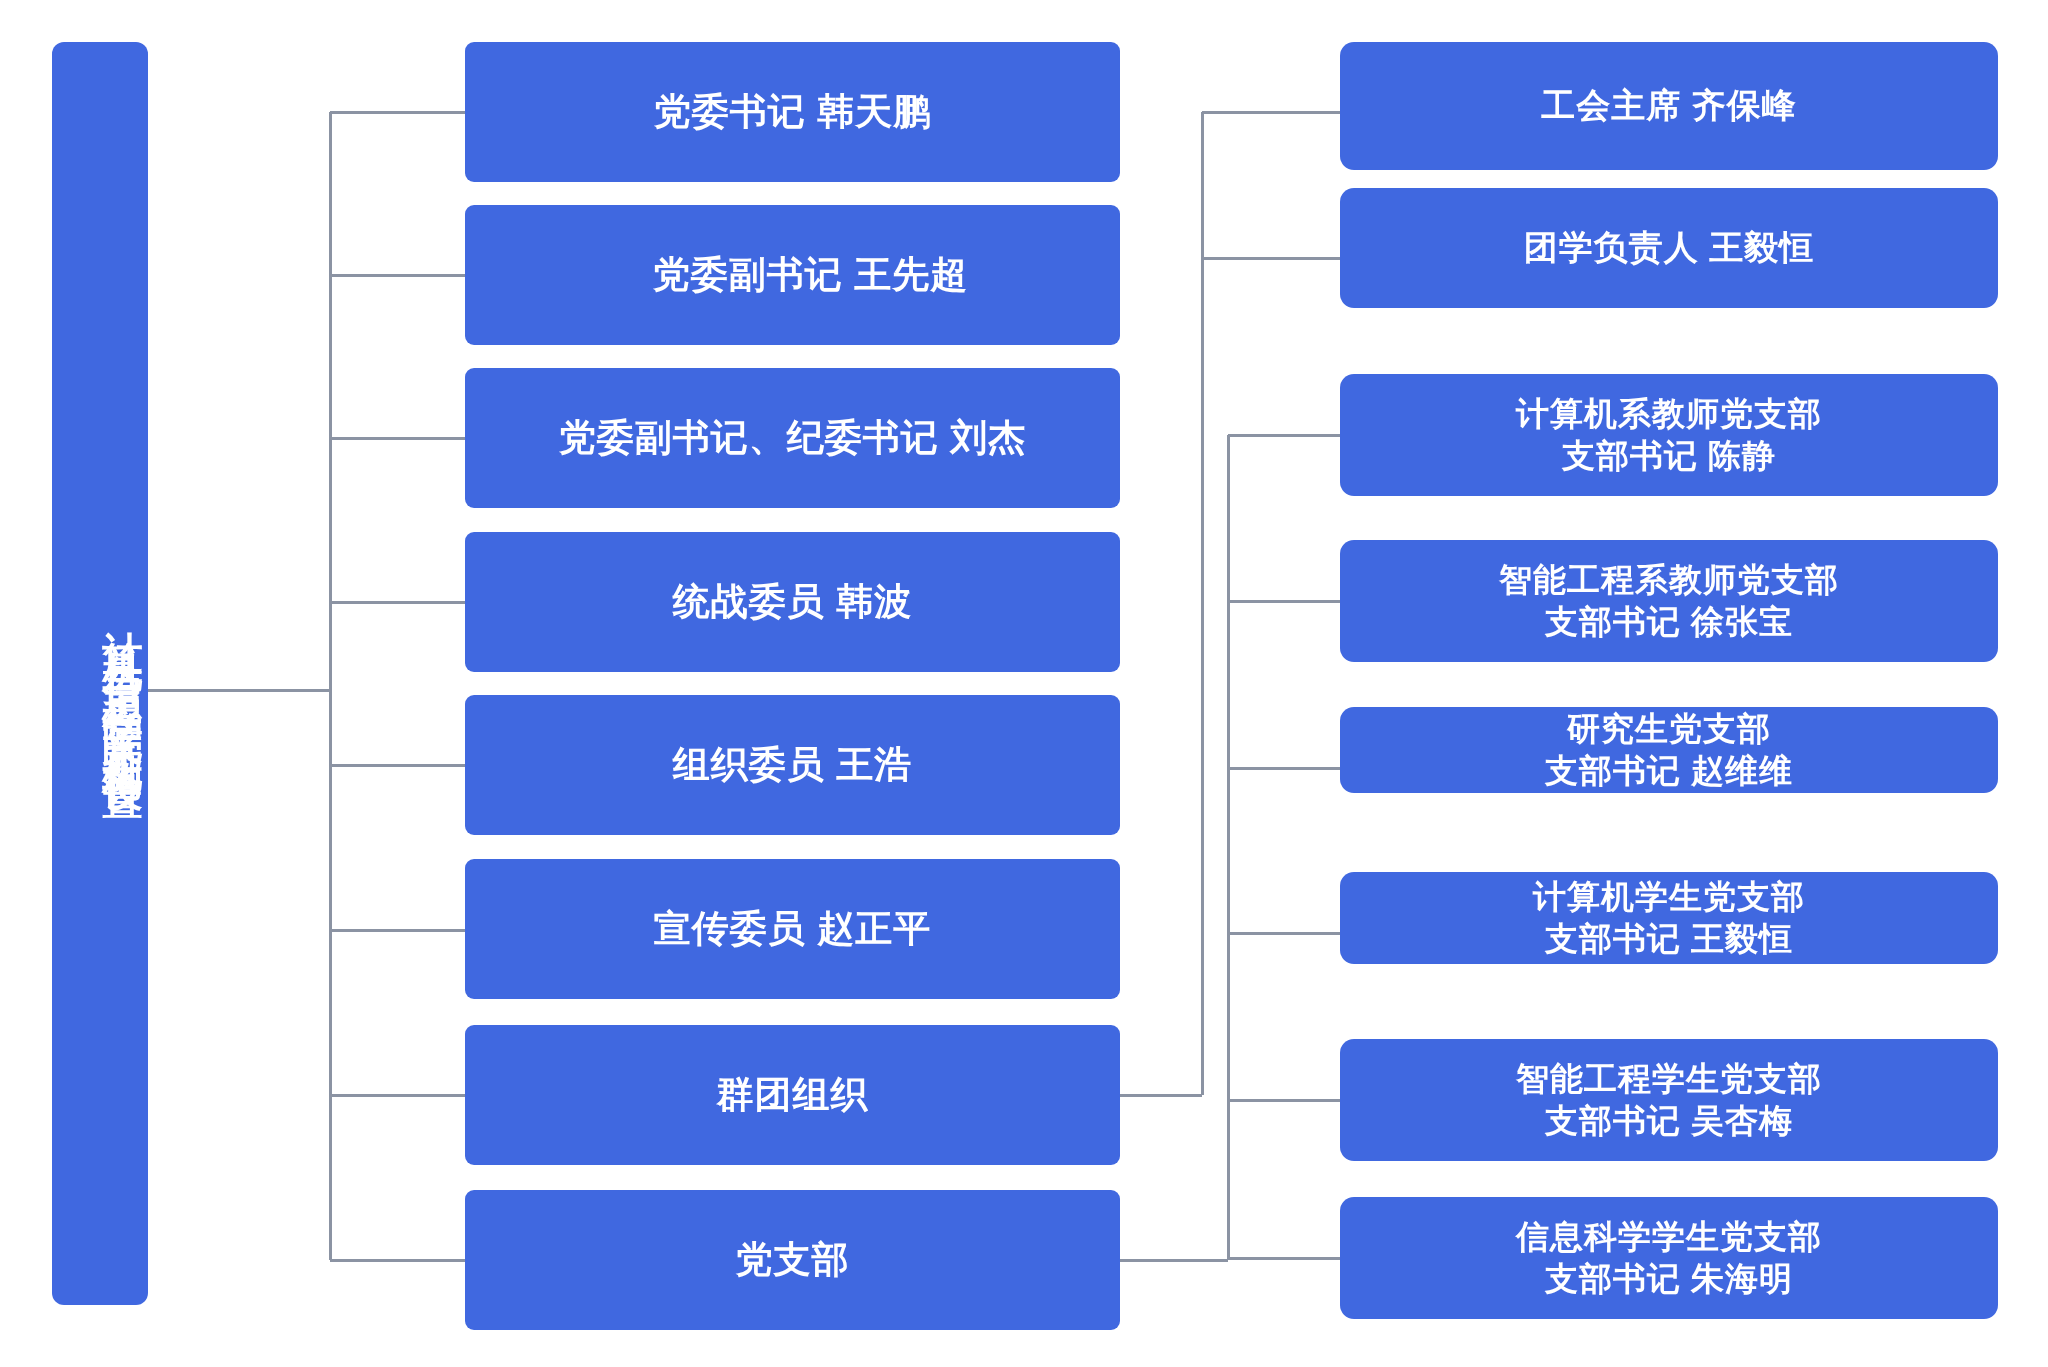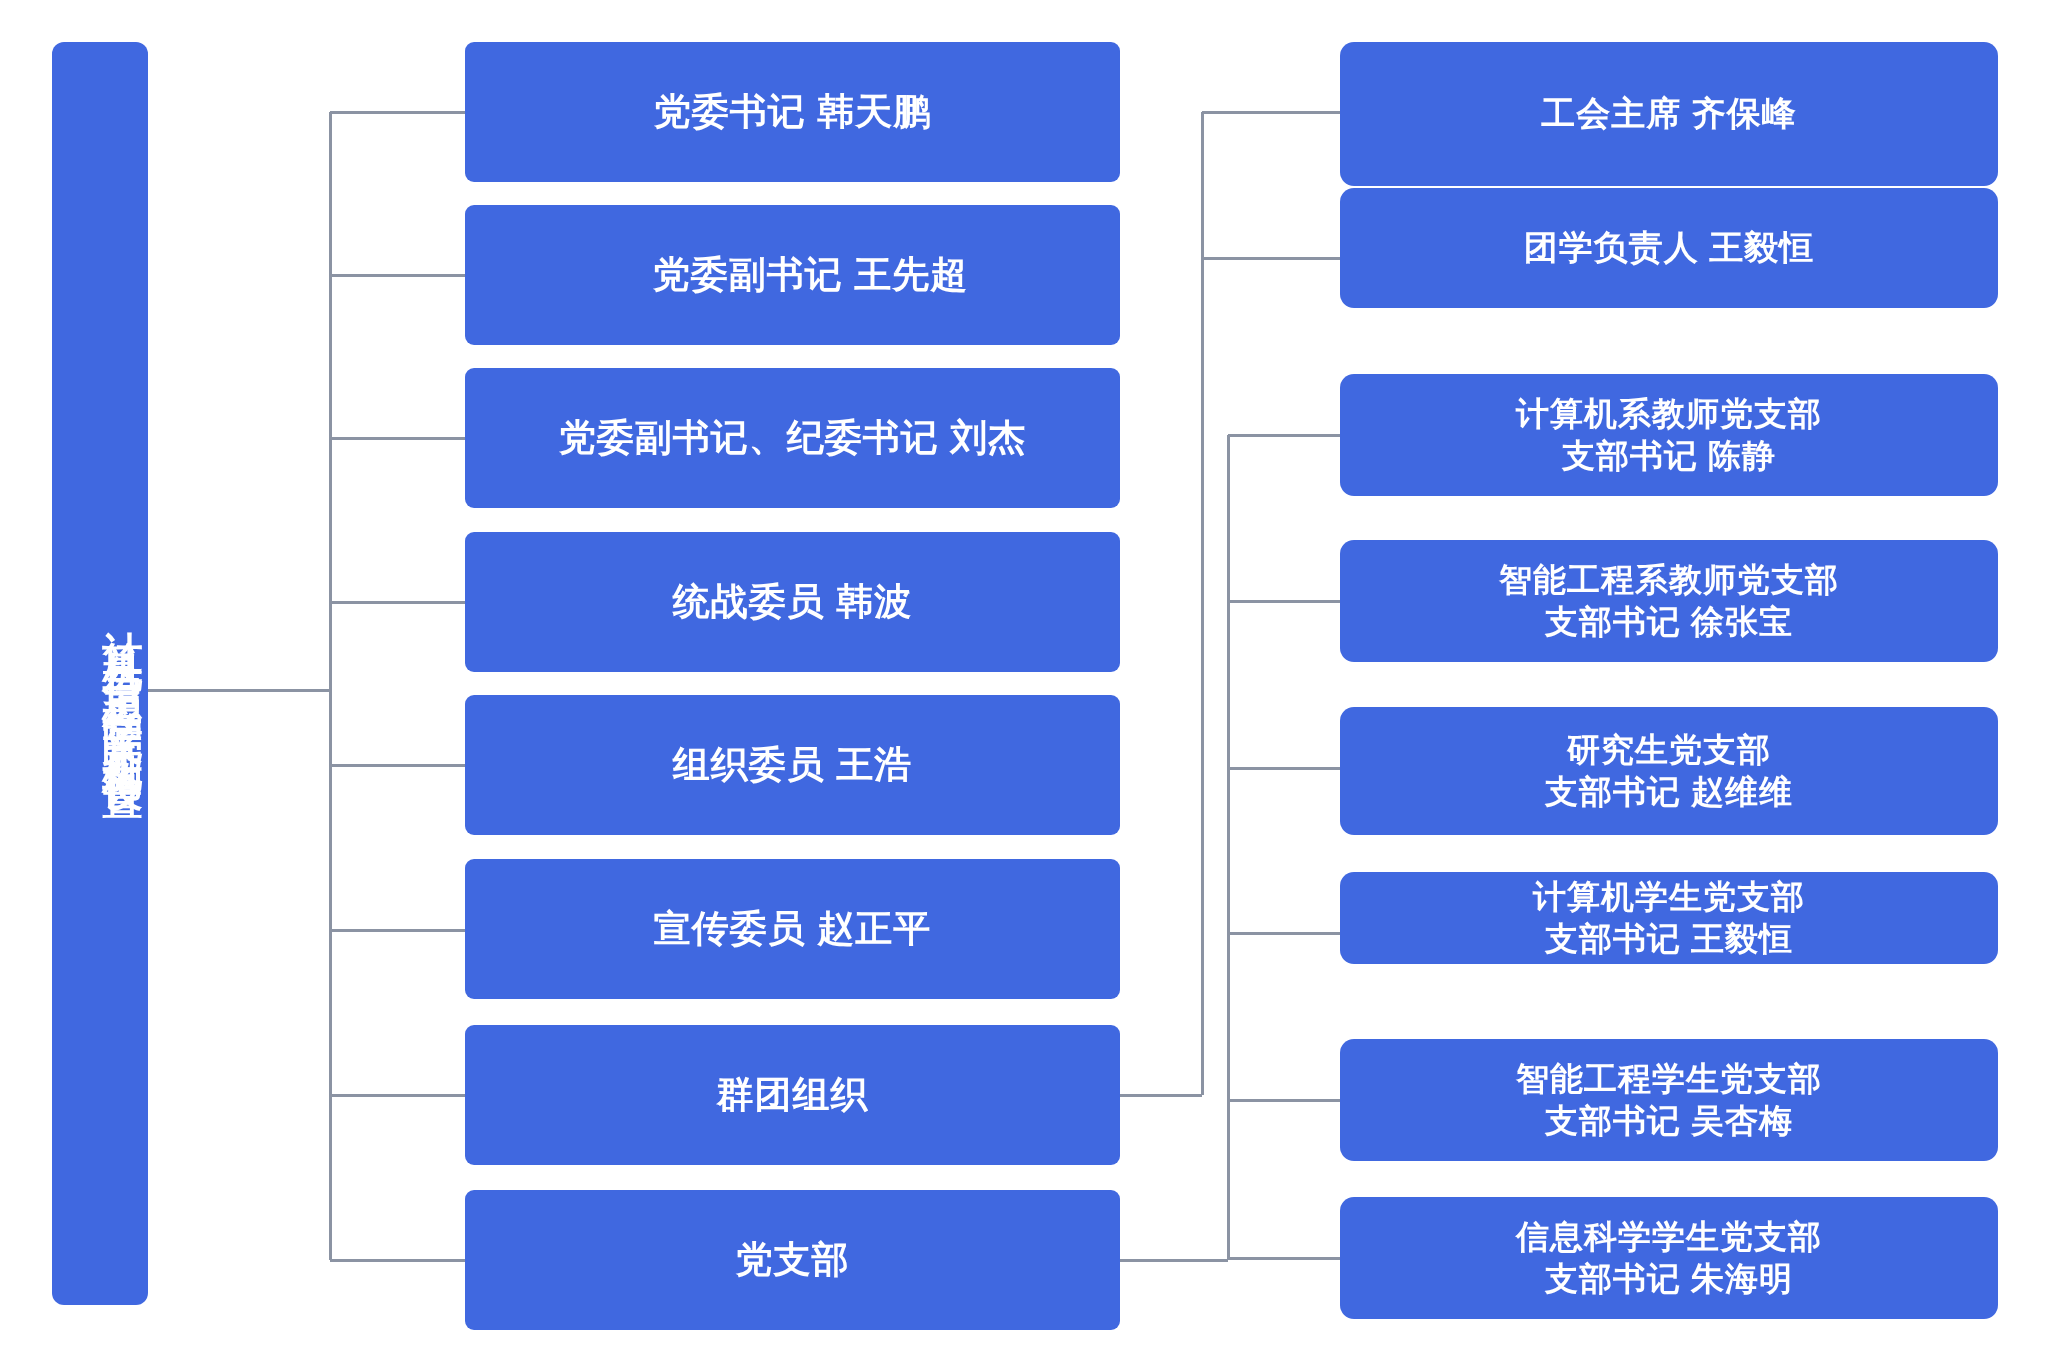--- a/index.html
+++ b/index.html
@@ -144,39 +144,39 @@
   </div>
 
   <div class="node col-mid" style="top:1025px; height:140px;">
     <span class="ln">群团组织</span>
   </div>
 
   <div class="node col-mid" style="top:1190px; height:140px;">
     <span class="ln">党支部</span>
   </div>
 
-  <div class="node col-right" style="top:42px;  height:144px;text-align:center;">
+  <div class="node col-right" style="top:42px;  height:128px;text-align:center;">
     <span class="ln">工会主席  齐保峰</span>
   </div>
 
   <div class="node col-right" style="top:188px; height:120px;">
     <span class="ln">团学负责人  王毅恒</span>
   </div>
 
   <div class="node col-right two-line" style="top:374px; height:122px; flex-direction:column;">
     <span class="ln">计算机系教师党支部</span>
     <span class="ln">支部书记  陈静</span>
   </div>
 
   <div class="node col-right two-line" style="top:540px; height:122px; flex-direction:column;">
     <span class="ln">智能工程系教师党支部</span>
     <span class="ln">支部书记  徐张宝</span>
   </div>
 
-  <div class="node col-right two-line" style="top:707px; height:128px; flex-direction:column;">
+  <div class="node col-right two-line" style="top:707px; height:86px; flex-direction:column;">
     <span class="ln">研究生党支部</span>
     <span class="ln">支部书记  赵维维</span>
   </div>
 
   <div class="node col-right two-line" style="top:872px; height:92px; flex-direction:column;">
     <span class="ln">计算机学生党支部</span>
     <span class="ln">支部书记  王毅恒</span>
   </div>
 
   <div class="node col-right two-line" style="top:1039px; height:122px; flex-direction:column;">

